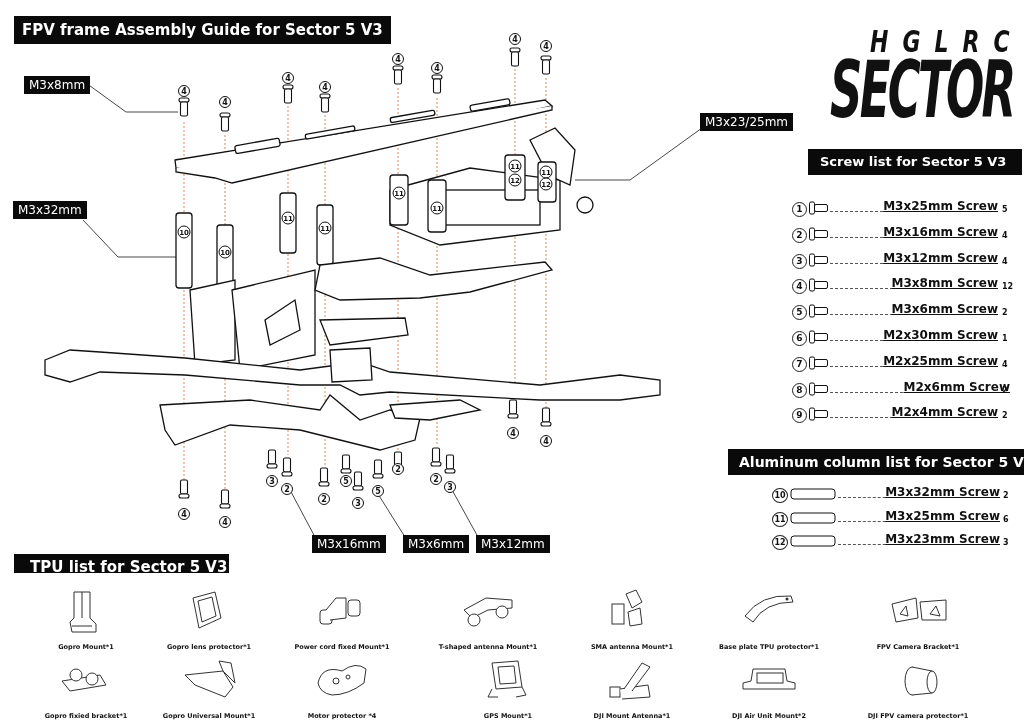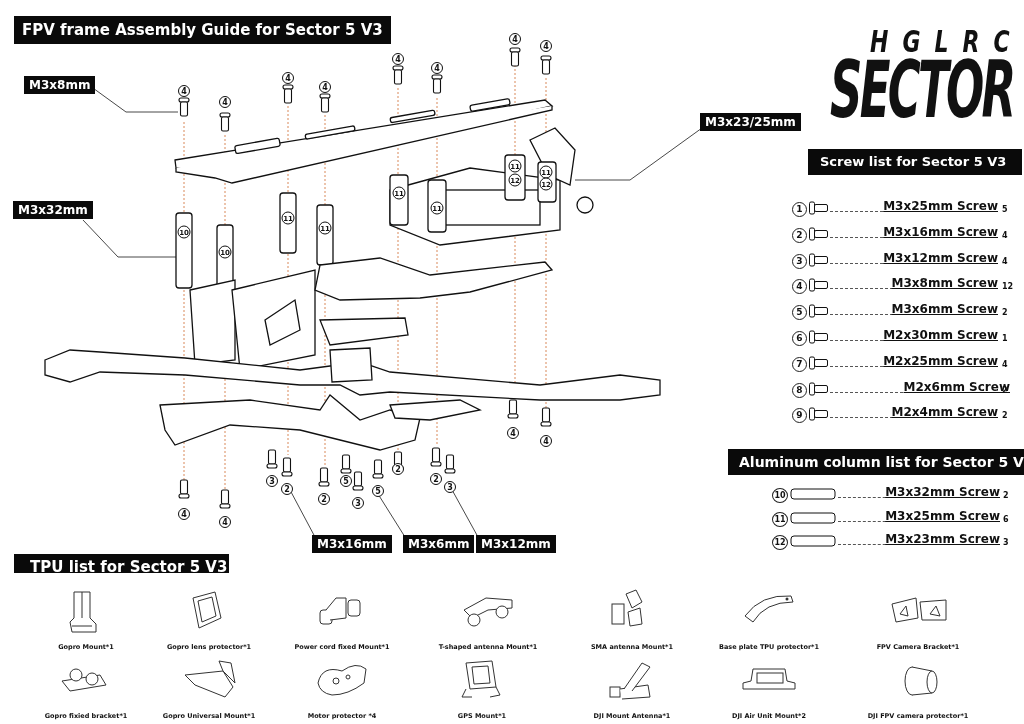--- a/index.html
+++ b/index.html
@@ -1,18 +1,18 @@
 <!DOCTYPE html>
 <html><head>
 <meta charset="utf-8">
 <style>
   html, body { margin:0; padding:0; background:#ffffff; }
   body { width:1024px; height:724px; position:relative; overflow:hidden; font-family:"DejaVu Sans", sans-serif; color:#111; }
   .banner { position:absolute; background:#0a0a0a; color:#fff; font-family:"DejaVu Sans", sans-serif; font-weight:bold; white-space:nowrap; }
-  .tag { position:absolute; background:#0a0a0a; color:#fff; font-family:"DejaVu Sans", sans-serif; font-weight:bold; font-size:12px; padding:2px 5px; white-space:nowrap; line-height:14px; }
+  .tag { position:absolute; background:#0a0a0a; color:#fff; font-family:"DejaVu Sans", sans-serif; font-weight:normal; font-size:12px; padding:2px 5px; white-space:nowrap; line-height:14px; }
   #title-banner { left:14px; top:16px; font-size:15px; padding:3px 8px; height:22px; line-height:22px; }
   #screw-banner { left:808px; top:149px; font-size:13px; padding:0 12px; height:26px; line-height:26px; width:190px; }
   #alu-banner { left:728px; top:449px; font-size:14px; padding:0 11px; height:26px; line-height:26px; }
   #tpu-banner { left:14px; top:554px; font-size:15px; padding:0 16px; height:19px; line-height:26px; width:183px; }
 
   #drawing { position:absolute; left:0; top:0; width:1024px; height:724px; }
 
   .logo { position:absolute; left:830px; top:24px; width:160px; height:110px; }
   .logo-top { position:absolute; left:40px; top:0; font-family:"DejaVu Sans", sans-serif; font-style:italic; font-weight:bold; font-size:22px; letter-spacing:14px; color:#111; transform:scaleY(1.4); transform-origin:top left; }
   .logo-main { position:absolute; left:0; top:28px; font-family:"DejaVu Sans", sans-serif; font-weight:bold; font-style:italic; font-size:50px; letter-spacing:-3px; color:#111; transform:scaleY(1.55) scaleX(0.9); transform-origin:top left; line-height:50px; }
@@ -414,21 +414,21 @@
       <span class="tpu-label">Gopro Universal Mount*1</span>
     </div>
     <div class="tpu-item" style="left: 272px; top: 657px;">
       <svg width="60" height="48" viewBox="0 0 60 48">
         <path d="M6,26 Q10,8 30,14 Q44,4 54,12 L52,26 Q36,38 20,38 Q8,36 6,26 Z" fill="#fff" stroke="#333"></path>
         <circle cx="24" cy="24" r="3" fill="none" stroke="#333"></circle>
         <circle cx="36" cy="20" r="2" fill="none" stroke="#333"></circle>
       </svg>
       <span class="tpu-label">Motor protector *4</span>
     </div>
-    <div class="tpu-item" style="left: 412px; top: 657px;">
+    <div class="tpu-item" style="left: 438px; top: 657px;">
       <svg width="60" height="48" viewBox="0 0 60 48">
         <path d="M14,6 L40,4 L44,30 L18,32 Z" fill="#fff" stroke="#333"></path>
         <path d="M20,10 L36,9 L38,26 L22,27 Z" fill="#fff" stroke="#333"></path>
         <path d="M14,32 L10,40 L20,40 M44,30 L48,38 L38,40" fill="none" stroke="#333"></path>
       </svg>
       <span class="tpu-label">GPS Mount*1</span>
     </div>
     <div class="tpu-item" style="left: 562px; top: 657px;">
       <svg width="60" height="48" viewBox="0 0 60 48">
         <rect x="8" y="30" width="10" height="10" fill="#fff" stroke="#333"></rect>

